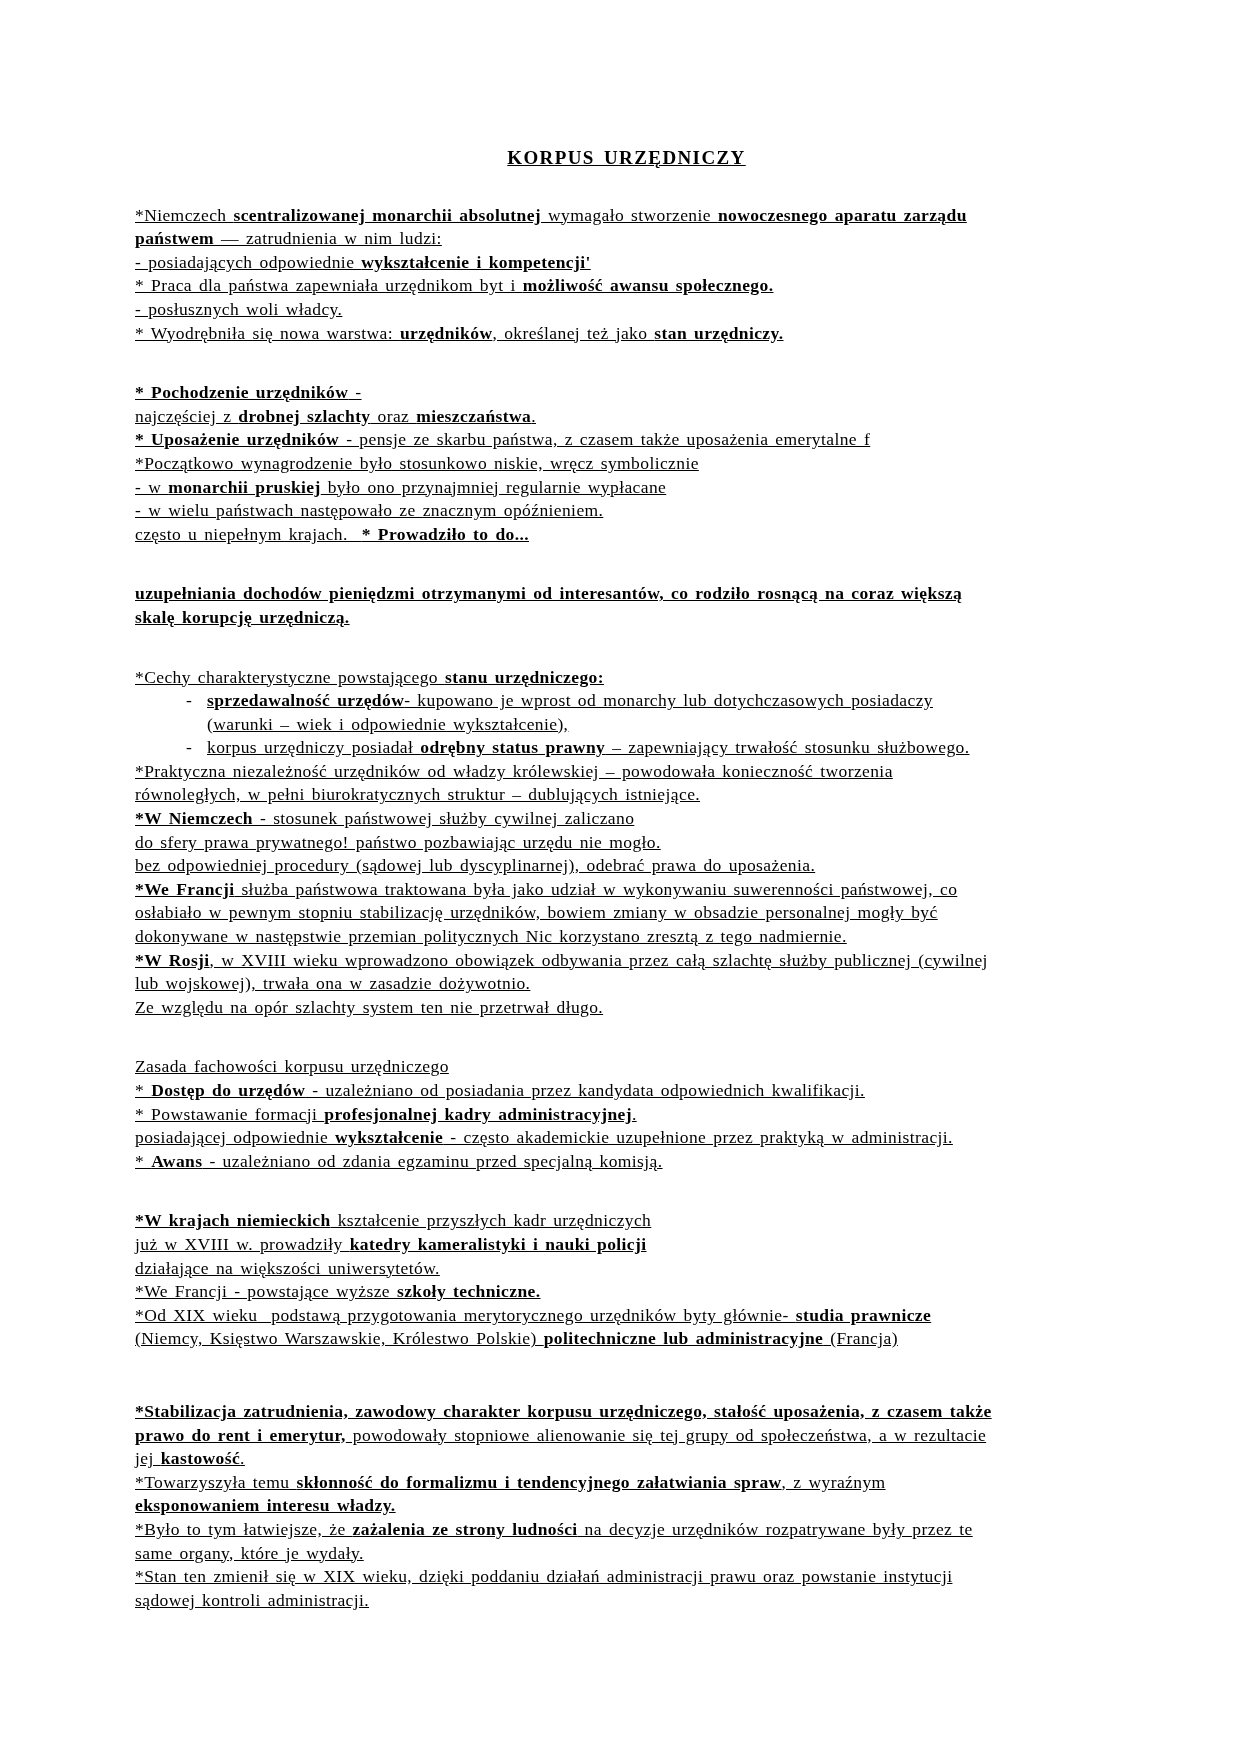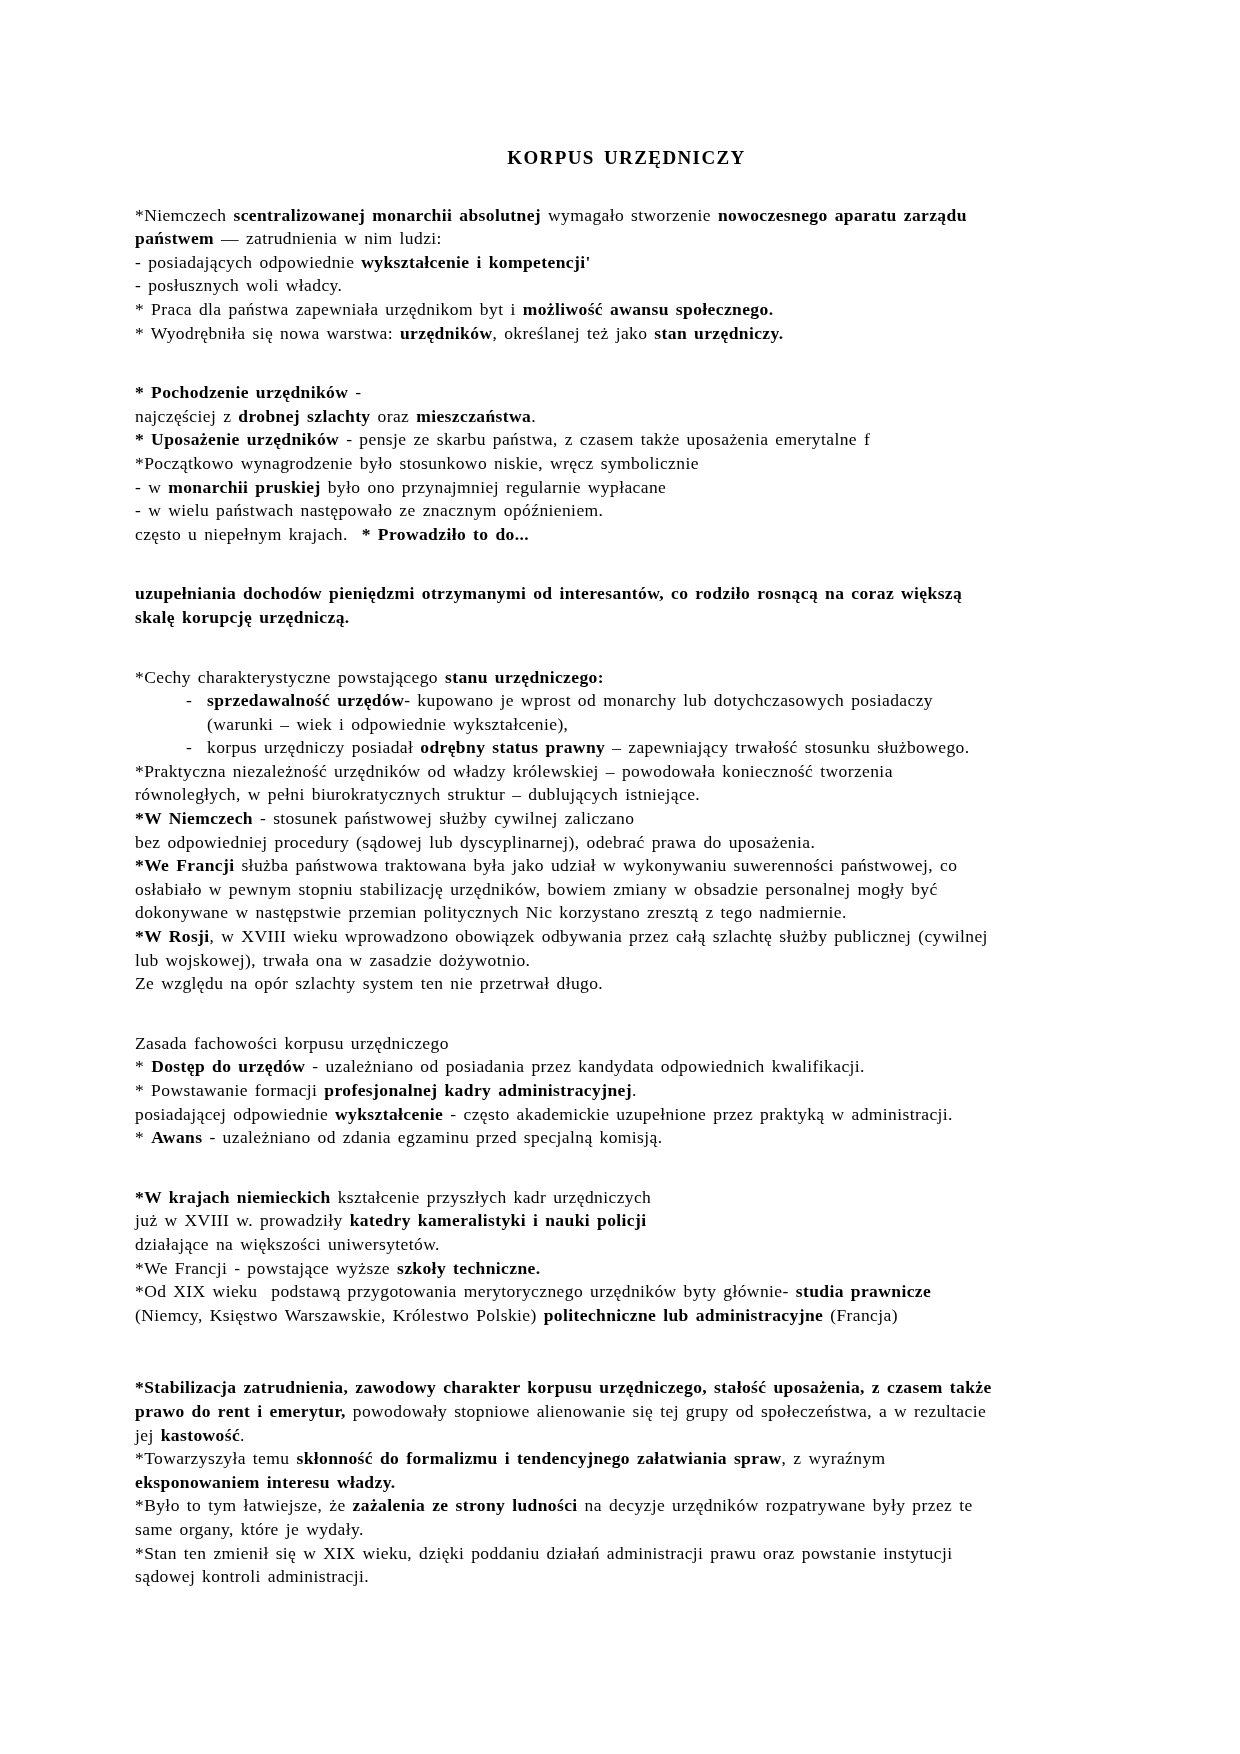--- a/index.html
+++ b/index.html
@@ -13,20 +13,21 @@
     box-sizing: border-box;
   }
   .doc {
     box-sizing: border-box;
     padding: 146px 122px 0 135px;
     font-family: "Liberation Serif", "DejaVu Serif", serif;
     font-size: 17.5px;
     line-height: 23.6px;
     letter-spacing: 0.4px;
     word-spacing: 2.2px;
+    text-decoration: underline;
   }
   .title {
     text-align: center;
     font-weight: bold;
     font-size: 19px;
     letter-spacing: 1.4px;
     word-spacing: 3px;
   }
   .para { margin: 0; }
   .para.first { margin-top: 34px; }
@@ -42,22 +43,22 @@
 <body>
 
 <div class="page">
   <div class="doc">
     <div class="title">KORPUS URZĘDNICZY</div>
 
   <div class="para first">
         <div class="line"><span>*Niemczech </span><b>scentralizowanej monarchii absolutnej</b><span> wymagało stworzenie </span><b>nowoczesnego aparatu zarządu</b></div>
         <div class="line"><b>państwem</b><span> — zatrudnienia w nim ludzi:</span></div>
         <div class="line"><span>- posiadających odpowiednie </span><b>wykształcenie i kompetencji'</b></div>
+        <div class="line"><span>* Praca dla państwa zapewniała urzędnikom byt i </span><b>możliwość awansu społecznego.</b></div>
         <div class="line"><span>- posłusznych woli władcy.</span></div>
-        <div class="line"><span>* Praca dla państwa zapewniała urzędnikom byt i </span><b>możliwość awansu społecznego.</b></div>
         <div class="line"><span>* Wyodrębniła się nowa warstwa: </span><b>urzędników</b><span>, określanej też jako </span><b>stan urzędniczy.</b></div>
       </div>
       <div class="para">
         <div class="line"><b>* Pochodzenie urzędników</b><span> -</span></div>
         <div class="line"><span>najczęściej z </span><b>drobnej szlachty</b><span> oraz </span><b>mieszczaństwa</b><span>.</span></div>
         <div class="line"><b>* Uposażenie urzędników</b><span> - pensje ze skarbu państwa, z czasem także uposażenia emerytalne f</span></div>
         <div class="line"><span>*Początkowo wynagrodzenie było stosunkowo niskie, wręcz symbolicznie</span></div>
         <div class="line"><span>- w </span><b>monarchii pruskiej</b><span> było ono przynajmniej regularnie wypłacane</span></div>
         <div class="line"><span>- w wielu państwach następowało ze znacznym opóźnieniem.</span></div>
         <div class="line"><span>często u niepełnym krajach.  </span><b>* Prowadziło to do...</b></div>
@@ -67,20 +68,21 @@
         <div class="line"><b>skalę korupcję urzędniczą.</b></div>
       </div>
       <div class="para">
         <div class="line"><span>*Cechy charakterystyczne powstającego </span><b>stanu urzędniczego:</b></div>
         <div class="line item"><span class="marker">-</span><b>sprzedawalność urzędów</b><span>- kupowano je wprost od monarchy lub dotychczasowych posiadaczy</span></div>
         <div class="line cont"><span>(warunki – wiek i odpowiednie wykształcenie),</span></div>
         <div class="line item"><span class="marker">-</span><span>korpus urzędniczy posiadał </span><b>odrębny status prawny</b><span> – zapewniający trwałość stosunku służbowego.</span></div>
         <div class="line"><span>*Praktyczna niezależność urzędników od władzy królewskiej – powodowała konieczność tworzenia</span></div>
         <div class="line"><span>równoległych, w pełni biurokratycznych struktur – dublujących istniejące.</span></div>
         <div class="line"><b>*W Niemczech</b><span> - stosunek państwowej służby cywilnej zaliczano</span></div>
+        <div class="line"><span>do sfery prawa prywatnego! państwo pozbawiając urzędu nie mogło.</span></div>
         <div class="line"><span>bez odpowiedniej procedury (sądowej lub dyscyplinarnej), odebrać prawa do uposażenia.</span></div>
         <div class="line"><b>*We Francji</b><span> służba państwowa traktowana była jako udział w wykonywaniu suwerenności państwowej, co</span></div>
         <div class="line"><span>osłabiało w pewnym stopniu stabilizację urzędników, bowiem zmiany w obsadzie personalnej mogły być</span></div>
         <div class="line"><span>dokonywane w następstwie przemian politycznych Nic korzystano zresztą z tego nadmiernie.</span></div>
         <div class="line"><b>*W Rosji</b><span>, w XVIII wieku wprowadzono obowiązek odbywania przez całą szlachtę służby publicznej (cywilnej</span></div>
         <div class="line"><span>lub wojskowej), trwała ona w zasadzie dożywotnio.</span></div>
         <div class="line"><span>Ze względu na opór szlachty system ten nie przetrwał długo.</span></div>
       </div>
       <div class="para">
         <div class="line"><span>Zasada fachowości korpusu urzędniczego</span></div>

